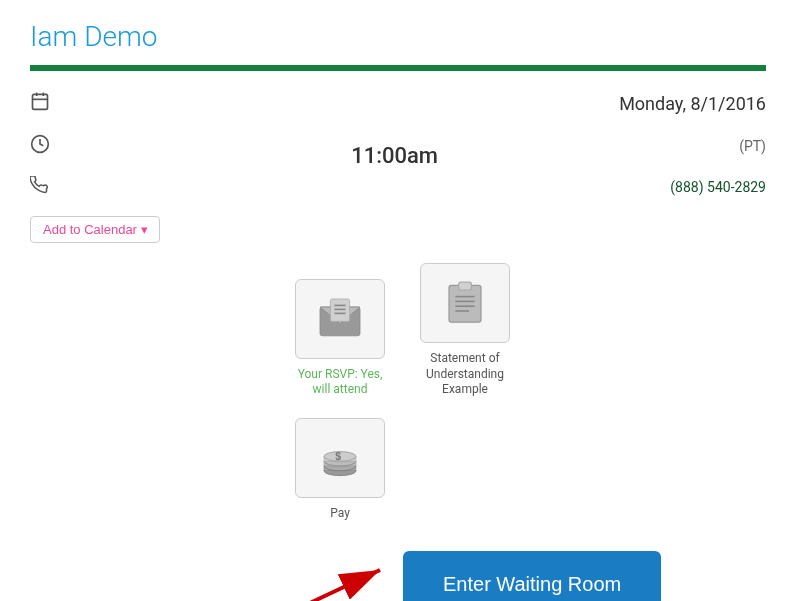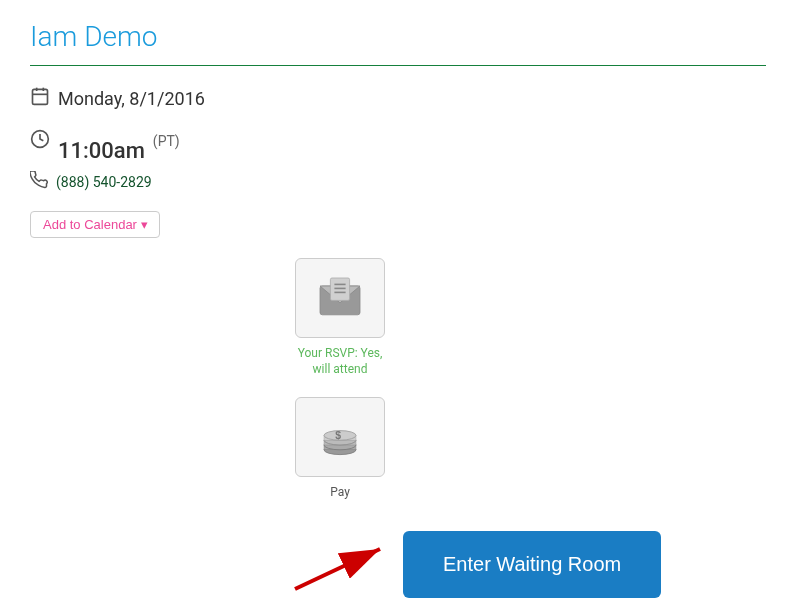--- a/index.html
+++ b/index.html
@@ -9,29 +9,30 @@
       color: #333;
       width: 796px;
       min-height: 601px;
       padding: 20px 30px;
     }
     .page-title {
       font-size: 28px;
       font-weight: 300;
       color: #1a9bdc;
       padding-bottom: 12px;
-      border-bottom: 1px solid #15803d;
+      border-bottom: 6px solid #15803d;
       margin-bottom: 20px;
     }
     .info-section {
       margin-bottom: 8px;
       display: flex;
       align-items: center;
       gap: 8px;
       font-size: 16px;
+      justify-content: space-between;
     }
     .info-icon {
       color: #555;
       font-size: 18px;
     }
     .time-label {
       font-size: 22px;
       font-weight: 500;
       margin-top: 20px;
     }
@@ -197,20 +198,34 @@
             <polygon points="5,15 30,36 55,15" fill="#bbb" stroke="#888" stroke-width="1"></polygon>
             <rect x="18" y="5" width="24" height="28" rx="2" fill="#d0d0d0" stroke="#aaa" stroke-width="1"></rect>
             <line x1="23" y1="13" x2="37" y2="13" stroke="#888" stroke-width="2"></line>
             <line x1="23" y1="18" x2="37" y2="18" stroke="#888" stroke-width="2"></line>
             <line x1="23" y1="23" x2="37" y2="23" stroke="#888" stroke-width="2"></line>
           </svg>
         </div>
         <span class="icon-label green" style="color: rgb(92, 184, 92);">Your RSVP: Yes, will attend</span>
       </div>
 
+      <div class="icon-card" style="width:110px;">
+        <div class="icon-box">
+
+          <svg viewBox="0 0 60 60" fill="none" xmlns="http://www.w3.org/2000/svg">
+            <rect x="10" y="8" width="40" height="46" rx="3" fill="#bbb" stroke="#999" stroke-width="1.5"></rect>
+            <rect x="22" y="4" width="16" height="10" rx="3" fill="#d0d0d0" stroke="#aaa" stroke-width="1.5"></rect>
+            <line x1="18" y1="22" x2="42" y2="22" stroke="#888" stroke-width="2"></line>
+            <line x1="18" y1="28" x2="42" y2="28" stroke="#888" stroke-width="2"></line>
+            <line x1="18" y1="34" x2="42" y2="34" stroke="#888" stroke-width="2"></line>
+            <line x1="18" y1="40" x2="35" y2="40" stroke="#888" stroke-width="2"></line>
+          </svg>
+        </div>
+        <span class="icon-label">Statement of Understanding Example</span>
+      </div>
     </div>
 
     <div class="icons-row">
       <div class="icon-card">
         <div class="icon-box">
 
           <svg viewBox="0 0 60 60" fill="none" xmlns="http://www.w3.org/2000/svg">
 
             <ellipse cx="30" cy="46" rx="20" ry="6" fill="#999" stroke="#777" stroke-width="1"></ellipse>
             <rect x="10" y="40" width="40" height="6" fill="#aaa" stroke="#777" stroke-width="0.5"></rect>

